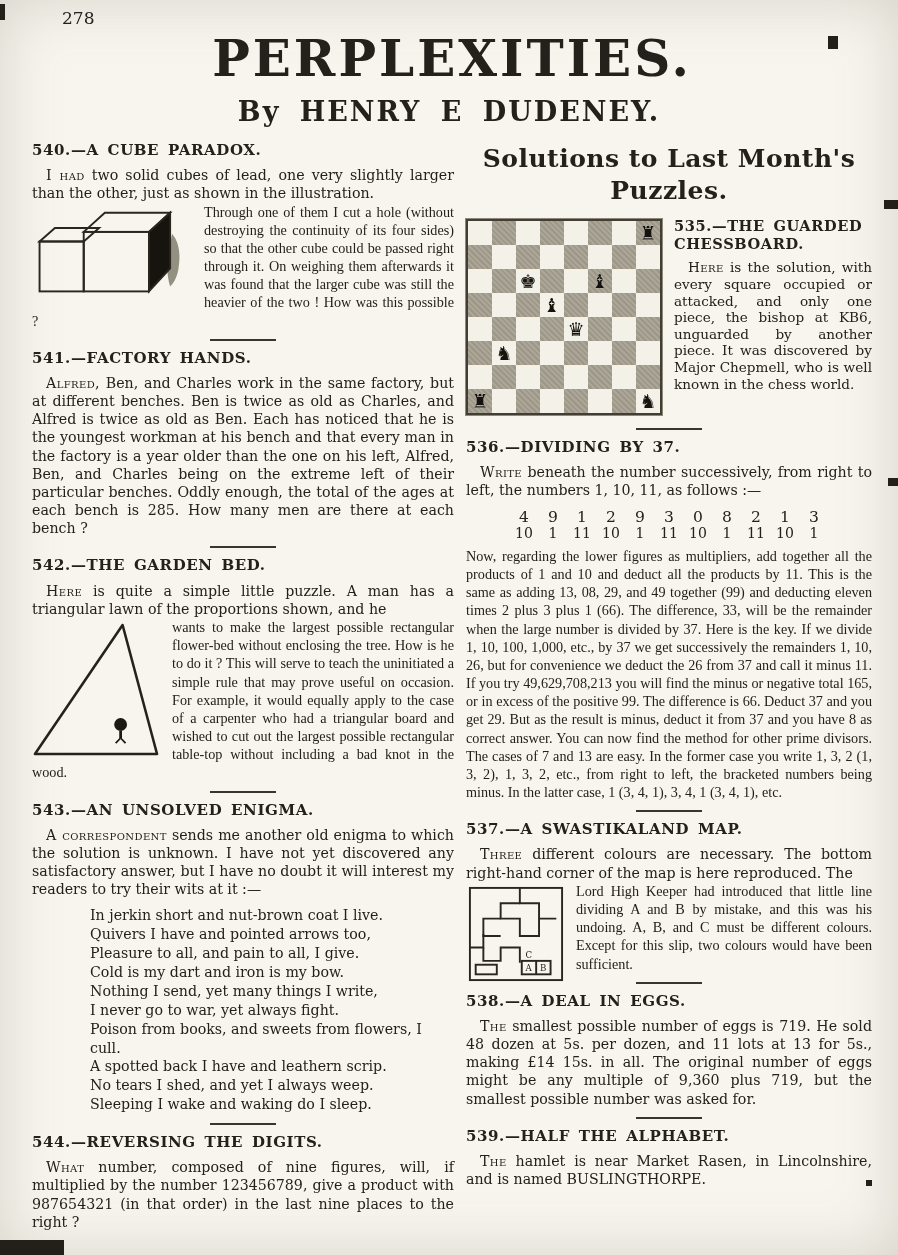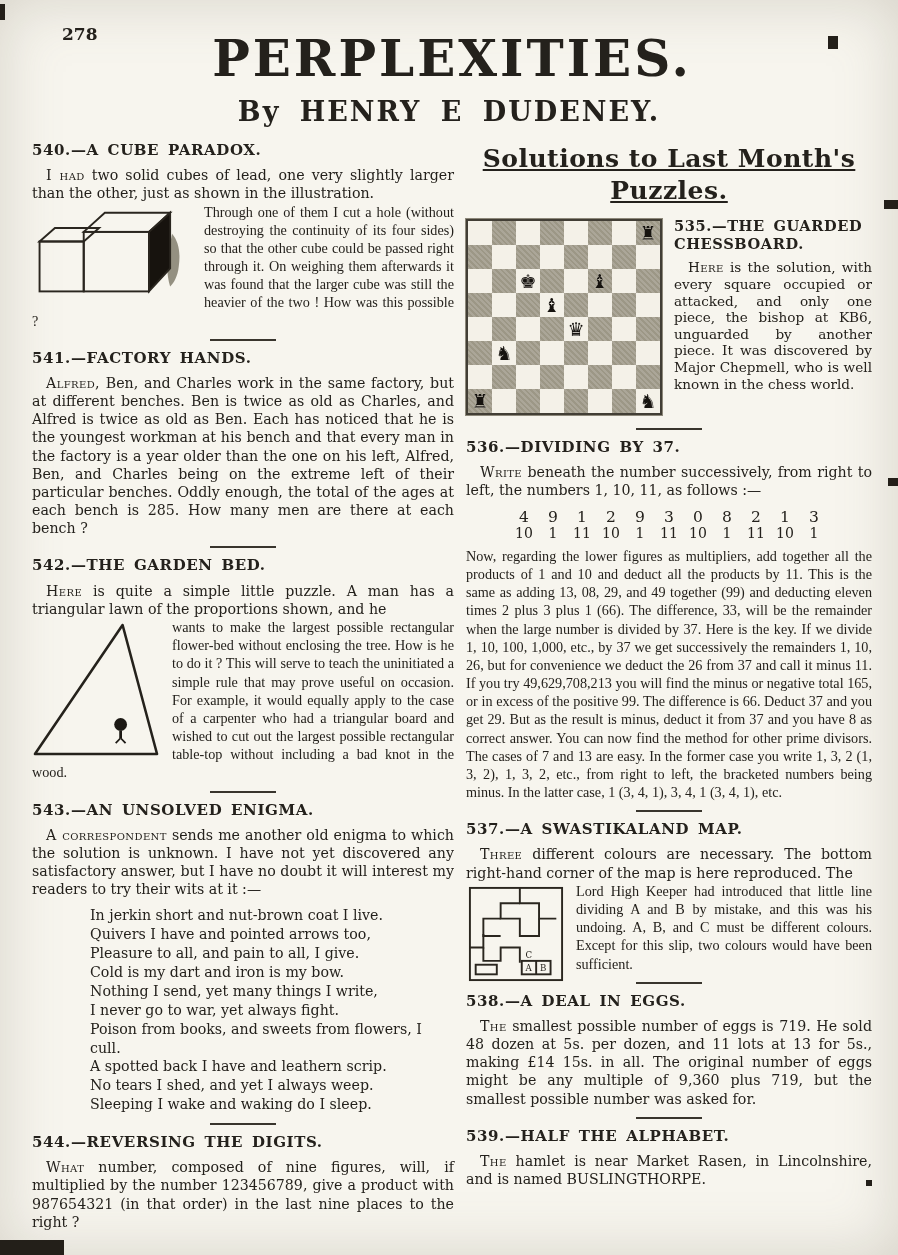--- a/index.html
+++ b/index.html
@@ -3,39 +3,39 @@
 <meta charset="utf-8">
 <style>
   html,body{margin:0;padding:0;}
   body{
     width:898px;height:1255px;position:relative;overflow:hidden;
     background:#f7f5ee;
     color:#24211c;
     font-family:"DejaVu Serif","Liberation Serif",serif;
     box-shadow:inset 0 0 60px rgba(120,110,90,.25);
   }
-  .page-number{position:absolute;top:24px;left:62px;font-size:17px;font-weight:bold;}
+  .page-number{position:absolute;top:8px;left:62px;font-size:17px;font-weight:normal;}
   header{padding-top:34px;text-align:center;}
   .title{font-size:50px;font-weight:bold;letter-spacing:3px;margin:0;line-height:1;padding-left:6px;}
   .byline{font-size:27px;font-weight:bold;letter-spacing:2px;word-spacing:8px;margin:14px 0 0 0;line-height:1;}
   .cols{display:flex;padding:16px 26px 0 32px;gap:12px;}
   .col{font-size:14.2px;line-height:1.28;}
   .col.left{width:422px;}
   .col.right{width:406px;}
   h3.puzzle-head{font-size:15px;font-weight:bold;text-align:left;letter-spacing:.6px;word-spacing:3px;margin:0 0 6px 0;}
   p.j{margin:0;text-align:justify;text-indent:14px;}
   p.j2{margin:0;text-align:justify;font-family:Liberation Serif, serif;}
   .sc{font-variant:small-caps;letter-spacing:.4px;}
   .sep{width:66px;border-top:2.5px solid #39352d;margin:9px auto 8px auto;height:0;}
   .wrapblock{overflow:visible;}
   .illo{float:left;}
   .illo.cube{width:162px;height:96px;margin:2px 10px 2px 0;}
   .illo.tri{width:128px;height:140px;margin:2px 12px 0 0;}
   .illo.map{width:96px;height:98px;margin:3px 12px 2px 2px;}
-  .solutions-head{font-size:25px;font-weight:bold;text-align:center;margin:2px 0 10px 0;letter-spacing:.5px;text-decoration:underline;}
+  .solutions-head{font-size:25px;font-weight:bold;text-align:center;margin:2px 0 10px 0;letter-spacing:.5px;}
   
   .board{float:left;width:192px;border:2px solid #423e35;outline:1px solid #8d887a;margin:2px 12px 4px 0;
          display:grid;grid-template-columns:repeat(8,24px);grid-template-rows:repeat(8,24px);background:#f4f1e8;}
   .cell{width:24px;height:24px;display:flex;align-items:center;justify-content:center;}
   .cell.dark{background:repeating-linear-gradient(45deg,#aba698 0 2px,#9c9786 2px 4px);}
   .piece{font-size:19px;line-height:1;color:#16130f;
          font-family:"DejaVu Sans","Liberation Sans",sans-serif;
          text-shadow:0 0 1px rgba(244,241,232,.9);}
   .art535 .puzzle-head{margin-top:2px;font-size:14.6px;line-height:1.25;}
   .art535 p{font-size:13.6px;line-height:1.22;}

